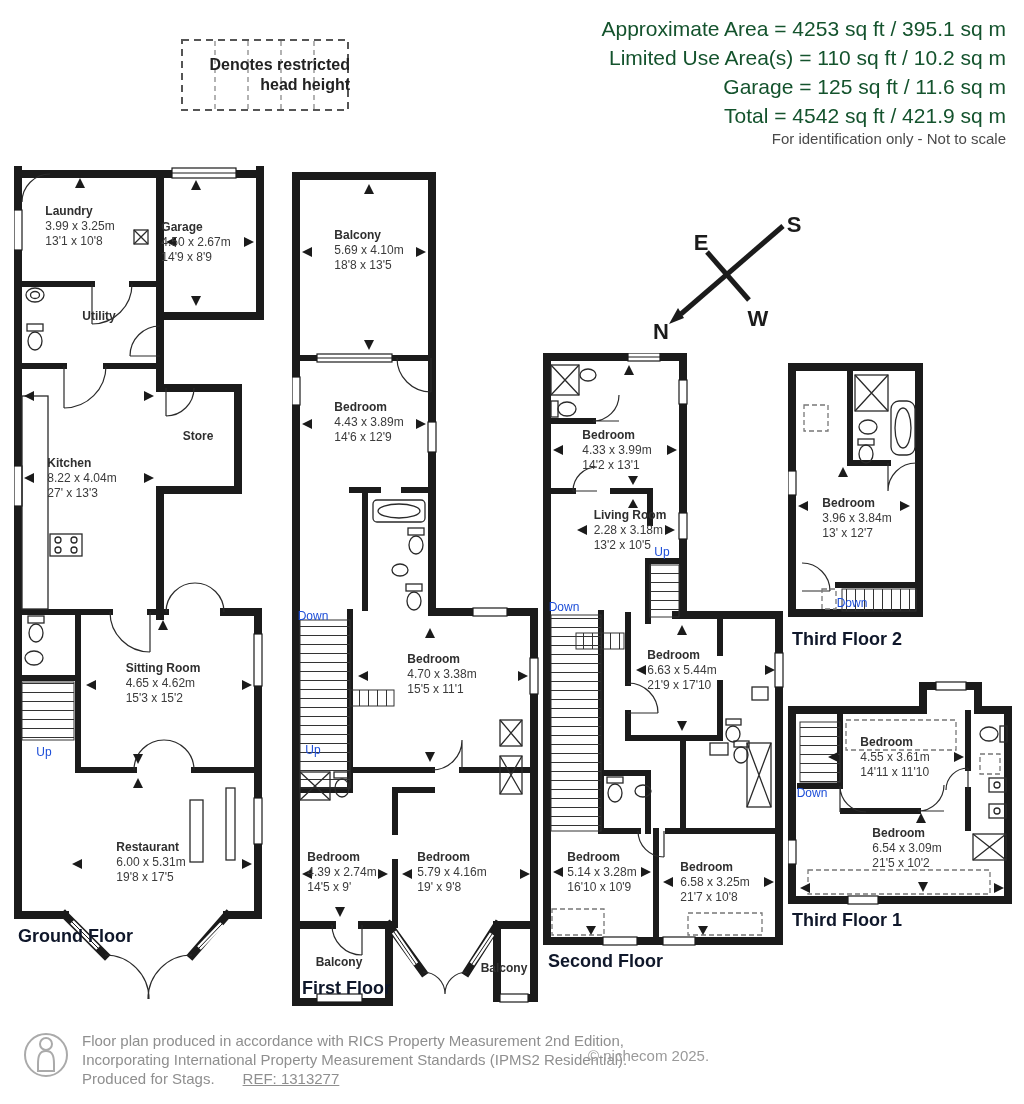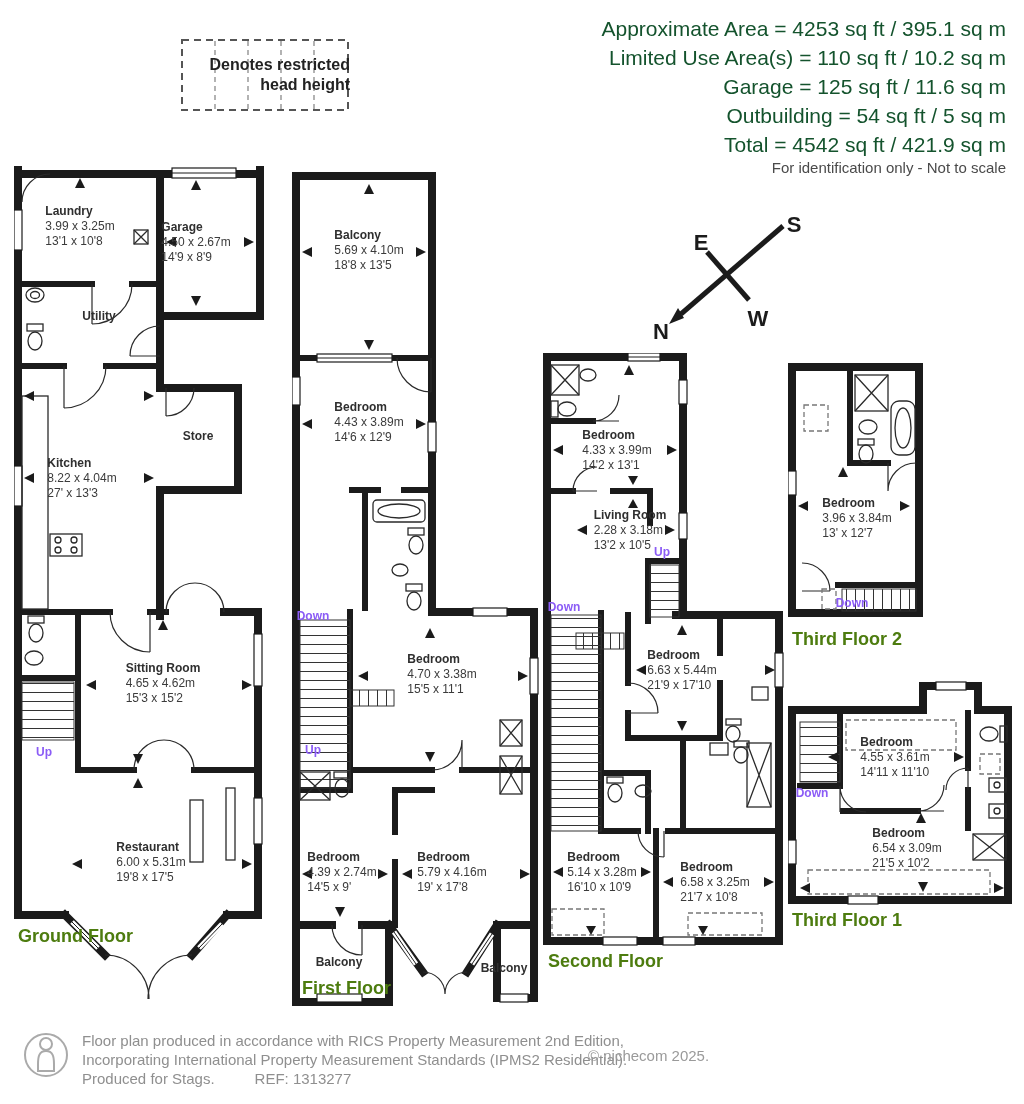--- a/index.html
+++ b/index.html
@@ -9,36 +9,35 @@
   .hdr .aline{font-size:21px;line-height:29px;color:#14532d;}
   .hdr .note{font-size:15px;color:#4a4a4a;}
   .legend{position:absolute;left:180px;top:38px;width:170px;height:74px;}
   .legend .ltxt{position:absolute;left:0;top:17px;width:100%;text-align:right;
                 font-weight:bold;font-size:16px;line-height:20px;color:#222;}
   .floor{position:absolute;}
   .floor svg{position:absolute;left:0;top:0;}
   .rl{position:absolute;transform:translate(-50%,-50%);text-align:left;white-space:nowrap;
       font-size:12px;line-height:15px;color:#3b3b3b;z-index:5;}
   .rl .rn{font-weight:bold;color:#2f2f2f;}
-  .ud{position:absolute;transform:translate(-50%,-50%);font-weight:bold;font-size:12px;color:#8b5cf6;z-index:5;}
-  .ft{position:absolute;font-weight:bold;font-size:18px;color:#4d7c0f;white-space:nowrap;z-index:5;}
+  .ud{position:absolute;transform:translate(-50%,-50%);font-weight:normal;font-size:12px;color:#1d4ed8;z-index:5;}
+  .ft{position:absolute;font-weight:bold;font-size:18px;color:#0f172a;white-space:nowrap;z-index:5;}
   .footer-text{position:absolute;left:82px;top:1031px;font-size:15px;line-height:19px;color:#8f8f8f;}
   .copyright{position:absolute;left:588px;top:1047px;font-size:15px;color:#9a9a9a;}
-  .ref-gap{margin-left:40px;}
+  .ref-gap{margin-left:28px;text-decoration:underline;}
 </style>
 </head>
 <body>
 
 <div id="canvas">
 
   <div class="hdr">
     <div class="aline">Approximate Area = 4253 sq ft / 395.1 sq m</div>
     <div class="aline">Limited Use Area(s) = 110 sq ft / 10.2 sq m</div>
     <div class="aline">Garage = 125 sq ft / 11.6 sq m</div>
-    <div class="aline">Outbuilding = 54 sq ft / 5 sq m</div>
     <div class="aline">Total = 4542 sq ft / 421.9 sq m</div>
     <div class="note">For identification only - Not to scale</div>
   </div>
 
   <div class="legend">
     <svg width="170" height="74">
       <rect x="2" y="2" width="166" height="70" fill="none" stroke="#555" stroke-width="2" stroke-dasharray="7,5"></rect>
       <g stroke="#8a8a8a" stroke-width="1.3" stroke-dasharray="5,4">
         <line x1="35" y1="3" x2="35" y2="71"></line>
           <line x1="68" y1="3" x2="68" y2="71"></line>
@@ -323,21 +322,21 @@
       <div>15'5 x 11'1</div>
     </div>
     <div class="rl" style="left:50px;top:700px">
       <div class="rn">Bedroom</div>
       <div>4.39 x 2.74m</div>
       <div>14'5 x 9'</div>
     </div>
     <div class="rl" style="left:160px;top:700px">
       <div class="rn">Bedroom</div>
       <div>5.79 x 4.16m</div>
-      <div>19' x 17'8</div>
+      <div>19' x 9'8</div>
     </div>
     <div class="rl" style="left:47px;top:790px">
       <div class="rn">Balcony</div>
     </div>
     <div class="rl" style="left:212px;top:796px">
       <div class="rn">Balcony</div>
     </div>
     <div class="ud" style="left:21px;top:444px">Down</div>
     <div class="ud" style="left:21px;top:578px">Up</div>
     <div class="ft" style="left:10px;top:806px">First Floor</div>

